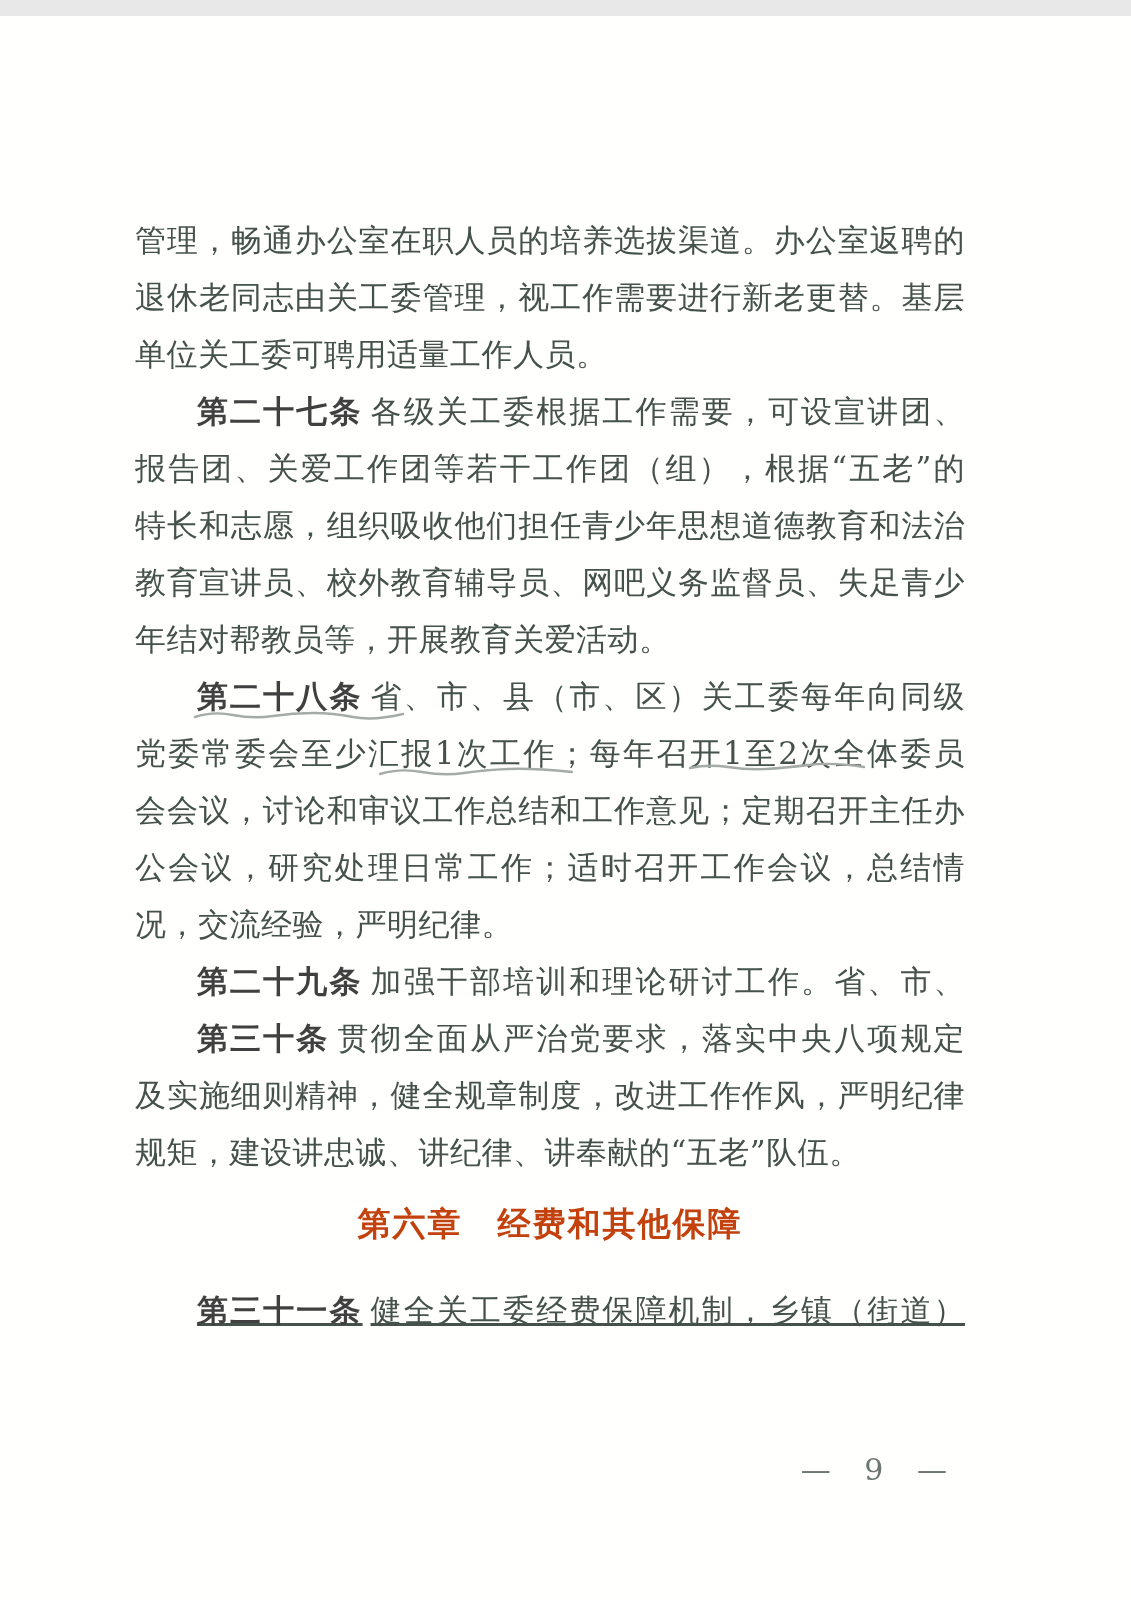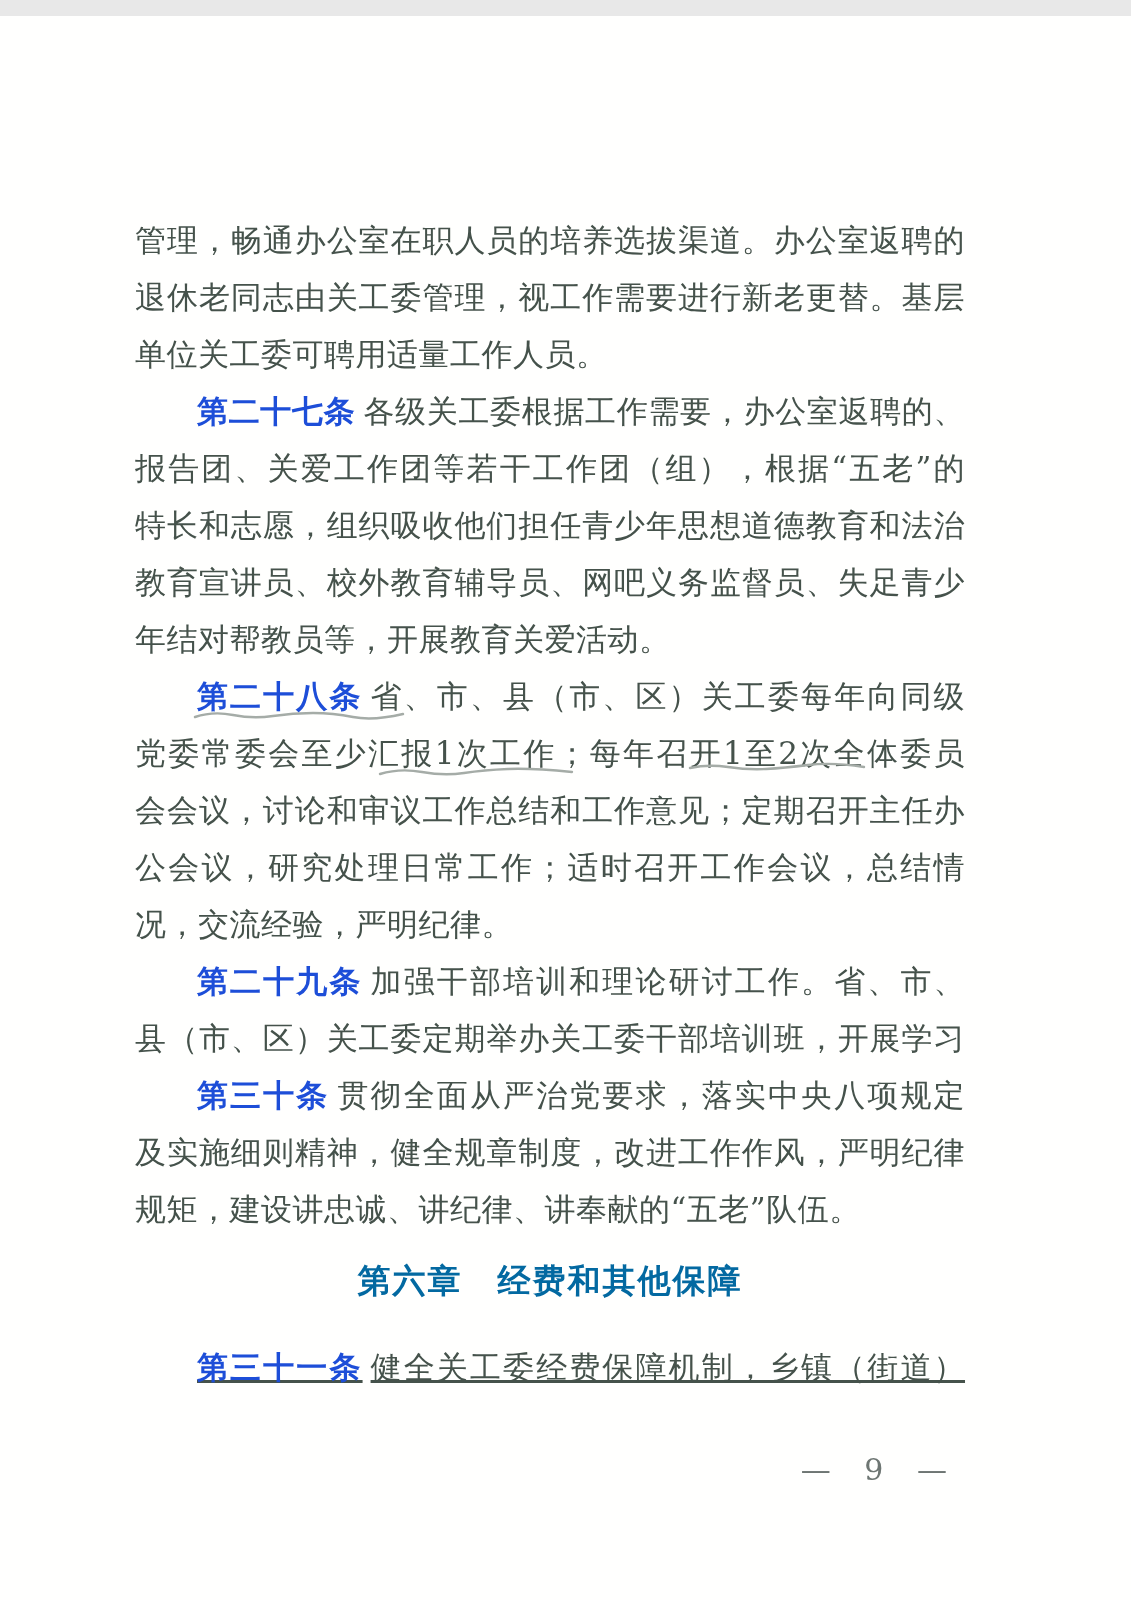--- a/index.html
+++ b/index.html
@@ -38,35 +38,35 @@
   }
   .line.end {
     text-align: center;
     text-align-last: left;
   }
   .line.indent { text-indent: 62px; }
 
   .article-no {
     font-family: "DejaVu Sans", "Liberation Sans", sans-serif;
     font-weight: 700;
-    color: #1d4ed8;
+    color: #404040;
     margin-right: 8px;
   }
 
   .chapter-heading {
     height: 57px;
     line-height: 57px;
     margin-top: 14px;
     text-align: center;
     text-align-last: center;
     font-family: "DejaVu Sans", "Liberation Sans", sans-serif;
     font-weight: 700;
     font-size: 33px;
     letter-spacing: 2px;
-    color: #0369a1;
+    color: #c2410c;
   }
 
   .gap-before { margin-top: 30px; text-decoration: underline; }
 
   .page-number {
     position: absolute;
     top: 1436px;
     right: 180px;
     font-size: 30px;
     letter-spacing: 4px;
@@ -79,32 +79,31 @@
 </style>
 </head>
 <body>
 
 <div class="page">
 
   <div class="text-block" id="text-block">
       <div class="line just"><span>管理，畅通办公室在职人员的培养选拔渠道。办公室返聘的</span></div>
       <div class="line just"><span>退休老同志由关工委管理，视工作需要进行新老更替。基层</span></div>
       <div class="line end"><span>单位关工委可聘用适量工作人员。</span></div>
-      <div class="line just indent"><span class="article-no">第二十七条</span><span>各级关工委根据工作需要，办公室返聘的、</span></div>
+      <div class="line just indent"><span class="article-no">第二十七条</span><span>各级关工委根据工作需要，可设宣讲团、</span></div>
       <div class="line just"><span>报告团、关爱工作团等若干工作团（组），根据“五老”的</span></div>
       <div class="line just"><span>特长和志愿，组织吸收他们担任青少年思想道德教育和法治</span></div>
       <div class="line just"><span>教育宣讲员、校外教育辅导员、网吧义务监督员、失足青少</span></div>
       <div class="line end"><span>年结对帮教员等，开展教育关爱活动。</span></div>
       <div class="line just indent"><span class="article-no">第二十八条</span><span>省、市、县（市、区）关工委每年向同级</span></div>
       <div class="line just"><span>党委常委会至少汇报1次工作；每年召开1至2次全体委员</span></div>
       <div class="line just"><span>会会议，讨论和审议工作总结和工作意见；定期召开主任办</span></div>
       <div class="line just"><span>公会议，研究处理日常工作；适时召开工作会议，总结情</span></div>
       <div class="line end"><span>况，交流经验，严明纪律。</span></div>
       <div class="line just indent"><span class="article-no">第二十九条</span><span>加强干部培训和理论研讨工作。省、市、</span></div>
-      <div class="line just"><span>县（市、区）关工委定期举办关工委干部培训班，开展学习</span></div>
       <div class="line just indent"><span class="article-no">第三十条</span><span>贯彻全面从严治党要求，落实中央八项规定</span></div>
       <div class="line just"><span>及实施细则精神，健全规章制度，改进工作作风，严明纪律</span></div>
       <div class="line end"><span>规矩，建设讲忠诚、讲纪律、讲奉献的“五老”队伍。</span></div>
       <div class="chapter-heading"><span>第六章　经费和其他保障</span></div>
       <div class="line just indent gap-before"><span class="article-no">第三十一条</span><span>健全关工委经费保障机制，乡镇（街道）</span></div>
     </div>
 
   <div class="pencil" style="left:193px; top:692px;">
     <svg width="212" height="14" viewBox="0 0 212 14">
       <path d="M2,9 Q 20,3 40,7 T 80,8 T 120,5 T 160,9 T 210,6" fill="none" stroke="#a5aca7" stroke-width="2.4" stroke-linecap="round"></path>

